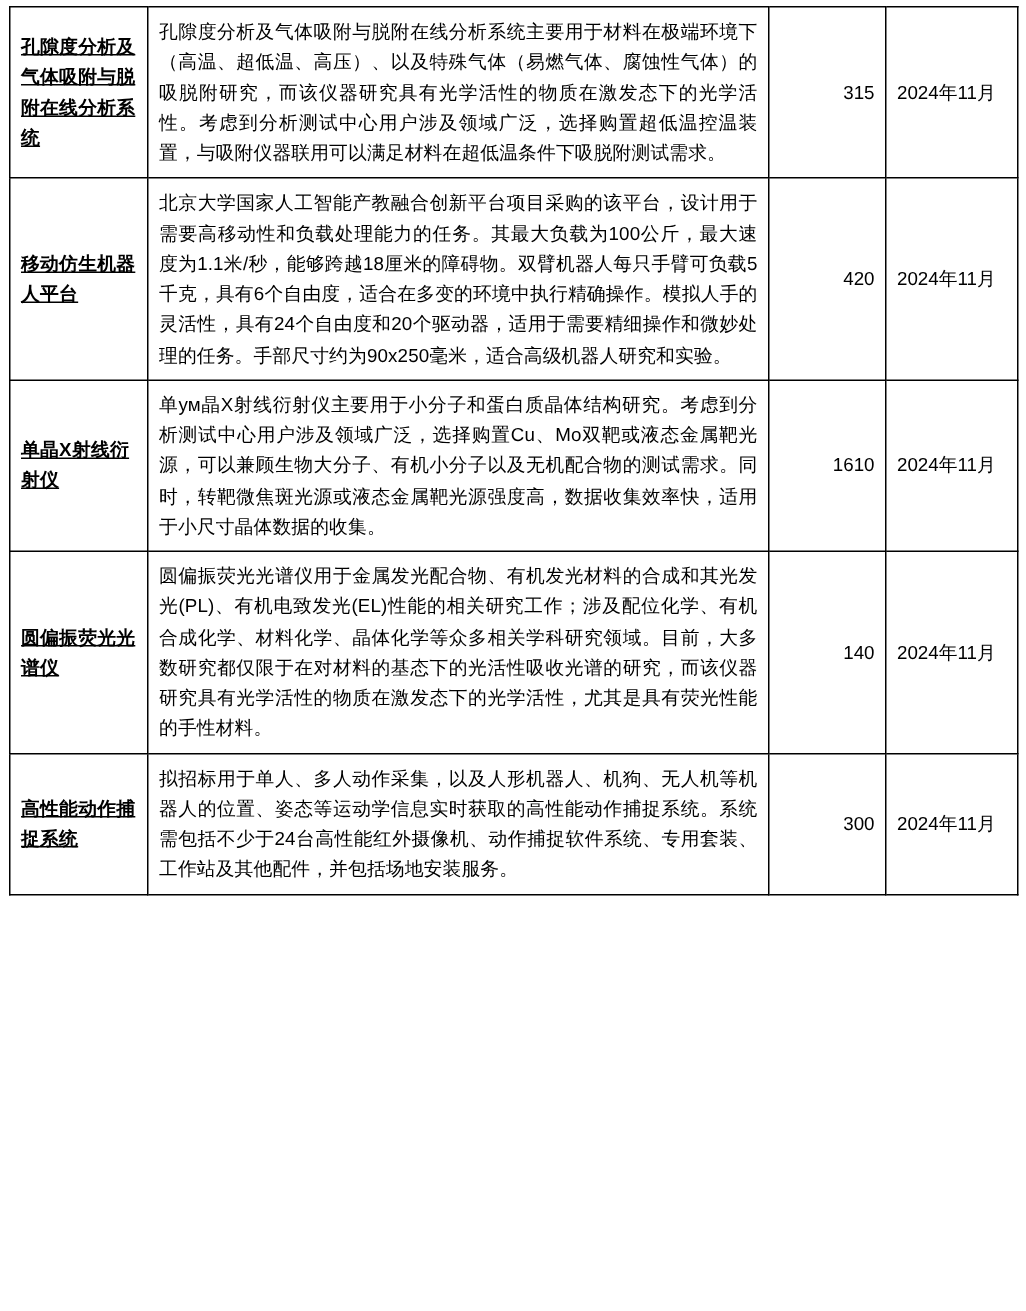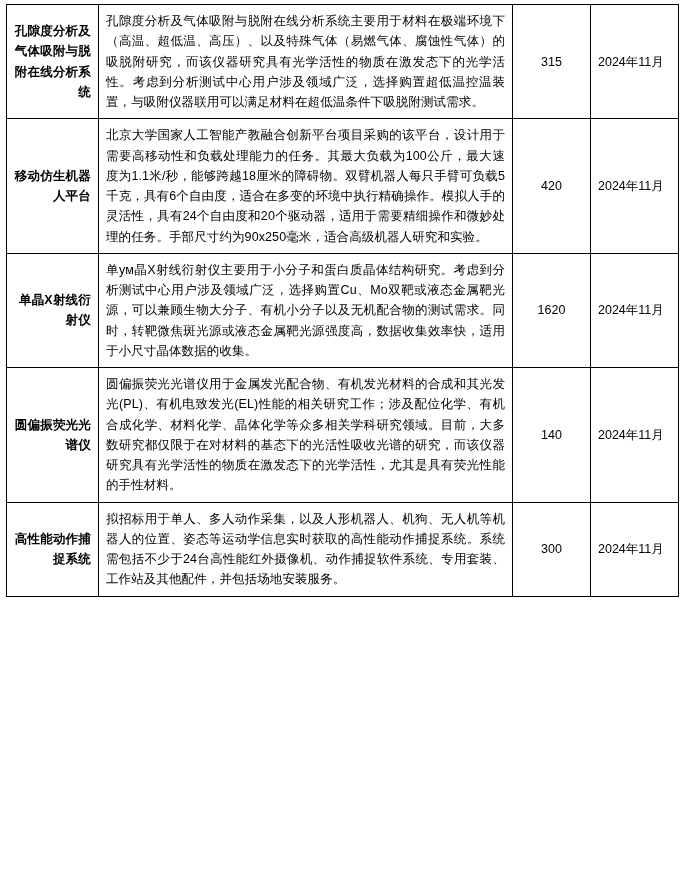--- a/index.html
+++ b/index.html
@@ -33,30 +33,31 @@
     font-size: 12.5px;
     line-height: 1.62;
   }
   col.c-name   { width: 92px; }
   col.c-desc   { width: 414px; }
   col.c-qty    { width: 78px; }
   col.c-date   { width: 88px; }
 
   td.name {
     font-weight: bold;
-    text-align: right;
+    text-align: left;
     letter-spacing: 0.2px;
+    text-decoration: underline;
   }
   td.desc {
     text-align: justify;
     text-justify: inter-ideograph;
     letter-spacing: 0.1px;
   }
   td.qty {
-    text-align: center;
+    text-align: right;
     font-size: 12.5px;
     margin-top: 33px;
   }
   td.date {
     text-align: left;
     font-size: 12.5px;
     line-height: 1.5;
     padding-left: 9px;
     margin-top: 30px;
   }
@@ -81,21 +82,21 @@
       </tr>
       <tr>
         <td class="name">移动仿生机器人平台</td>
         <td class="desc">北京大学国家人工智能产教融合创新平台项目采购的该平台，设计用于需要高移动性和负载处理能力的任务。其最大负载为100公斤，最大速度为1.1米/秒，能够跨越18厘米的障碍物。双臂机器人每只手臂可负载5千克，具有6个自由度，适合在多变的环境中执行精确操作。模拟人手的灵活性，具有24个自由度和20个驱动器，适用于需要精细操作和微妙处理的任务。手部尺寸约为90x250毫米，适合高级机器人研究和实验。</td>
         <td class="qty">420</td>
         <td class="date">2024年11月</td>
       </tr>
       <tr>
         <td class="name">单晶X射线衍射仪</td>
         <td class="desc">单ум晶X射线衍射仪主要用于小分子和蛋白质晶体结构研究。考虑到分析测试中心用户涉及领域广泛，选择购置Cu、Mo双靶或液态金属靶光源，可以兼顾生物大分子、有机小分子以及无机配合物的测试需求。同时，转靶微焦斑光源或液态金属靶光源强度高，数据收集效率快，适用于小尺寸晶体数据的收集。</td>
-        <td class="qty">1620</td>
+        <td class="qty">1610</td>
         <td class="date">2024年11月</td>
       </tr>
       <tr>
         <td class="name">圆偏振荧光光谱仪</td>
         <td class="desc">圆偏振荧光光谱仪用于金属发光配合物、有机发光材料的合成和其光发光(PL)、有机电致发光(EL)性能的相关研究工作；涉及配位化学、有机合成化学、材料化学、晶体化学等众多相关学科研究领域。目前，大多数研究都仅限于在对材料的基态下的光活性吸收光谱的研究，而该仪器研究具有光学活性的物质在激发态下的光学活性，尤其是具有荧光性能的手性材料。</td>
         <td class="qty">140</td>
         <td class="date">2024年11月</td>
       </tr>
       <tr>
         <td class="name">高性能动作捕捉系统</td>

